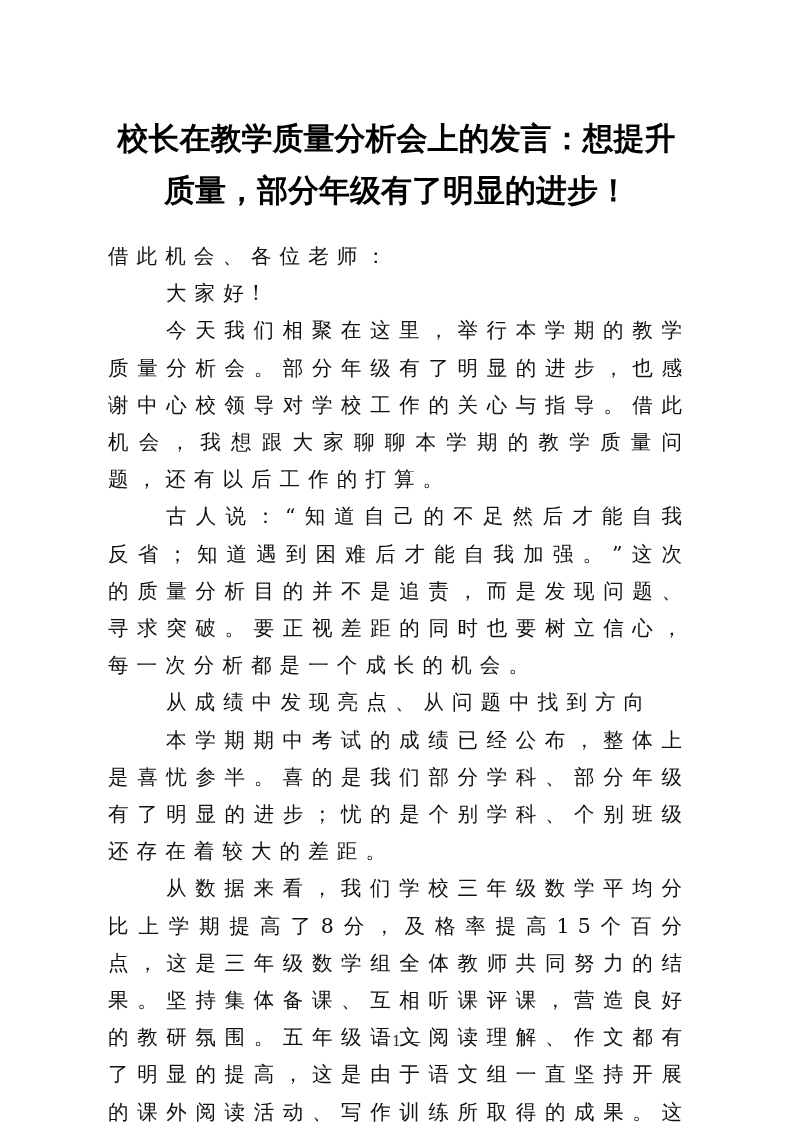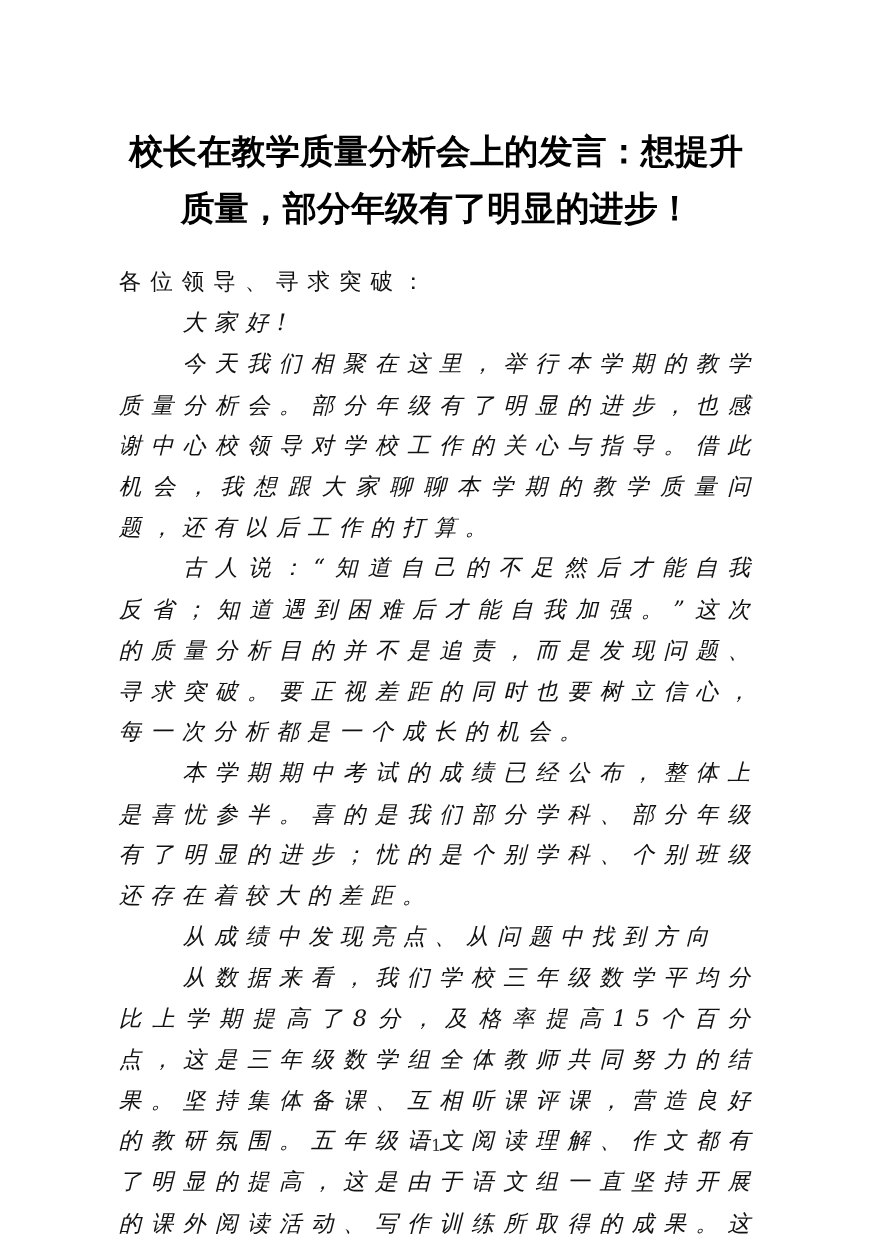--- a/index.html
+++ b/index.html
@@ -13,41 +13,41 @@
     letter-spacing: 0px;
   }
   .body {
     position: absolute; left: 108px; top: 238px; width: 582px;
     font-family: "DejaVu Serif", "Liberation Serif", serif;
     font-size: 20.5px; line-height: 37.2px; color: #111;
     letter-spacing: 8.1px;
     text-align: justify;
   }
   .body p { margin: 0; }
-  .body p.indent { text-indent: 58px; font-style: italic; }
+  .body p.indent { text-indent: 58px; }
   .footer {
     position: absolute; left: 0; top: 1032px; width: 793px; text-align: center;
     font-family: "DejaVu Serif", "Liberation Serif", serif;
     font-size: 15px; color: #333;
   }
 </style>
 </head>
 <body>
 
 <div class="page">
   <div class="title">
     <div>校长在教学质量分析会上的发言：想提升</div>
     <div>质量，部分年级有了明显的进步！</div>
   </div>
 
   <div class="body">
-    <p>各位领导、寻求突破：</p>
+    <p>借此机会、各位老师：</p>
     <p class="indent">大家好!</p>
     <p class="indent">今天我们相聚在这里，举行本学期的教学质量分析会。部分年级有了明显的进步，也感谢中心校领导对学校工作的关心与指导。借此机会，我想跟大家聊聊本学期的教学质量问题，还有以后工作的打算。</p>
     <p class="indent">古人说：“知道自己的不足然后才能自我反省；知道遇到困难后才能自我加强。”这次的质量分析目的并不是追责，而是发现问题、寻求突破。要正视差距的同时也要树立信心，每一次分析都是一个成长的机会。</p>
+    <p class="indent">从成绩中发现亮点、从问题中找到方向</p>
     <p class="indent">本学期期中考试的成绩已经公布，整体上是喜忧参半。喜的是我们部分学科、部分年级有了明显的进步；忧的是个别学科、个别班级还存在着较大的差距。</p>
-    <p class="indent">从成绩中发现亮点、从问题中找到方向</p>
     <p class="indent">从数据来看，我们学校三年级数学平均分比上学期提高了8分，及格率提高15个百分点，这是三年级数学组全体教师共同努力的结果。坚持集体备课、互相听课评课，营造良好的教研氛围。五年级语文阅读理解、作文都有了明显的提高，这是由于语文组一直坚持开展的课外阅读活动、写作训练所取得的成果。这些都是值得肯定并推广的好经验。</p>
 
   </div>
 
   <div class="footer">— 1 —</div>
 </div>
 
 </body></html>

